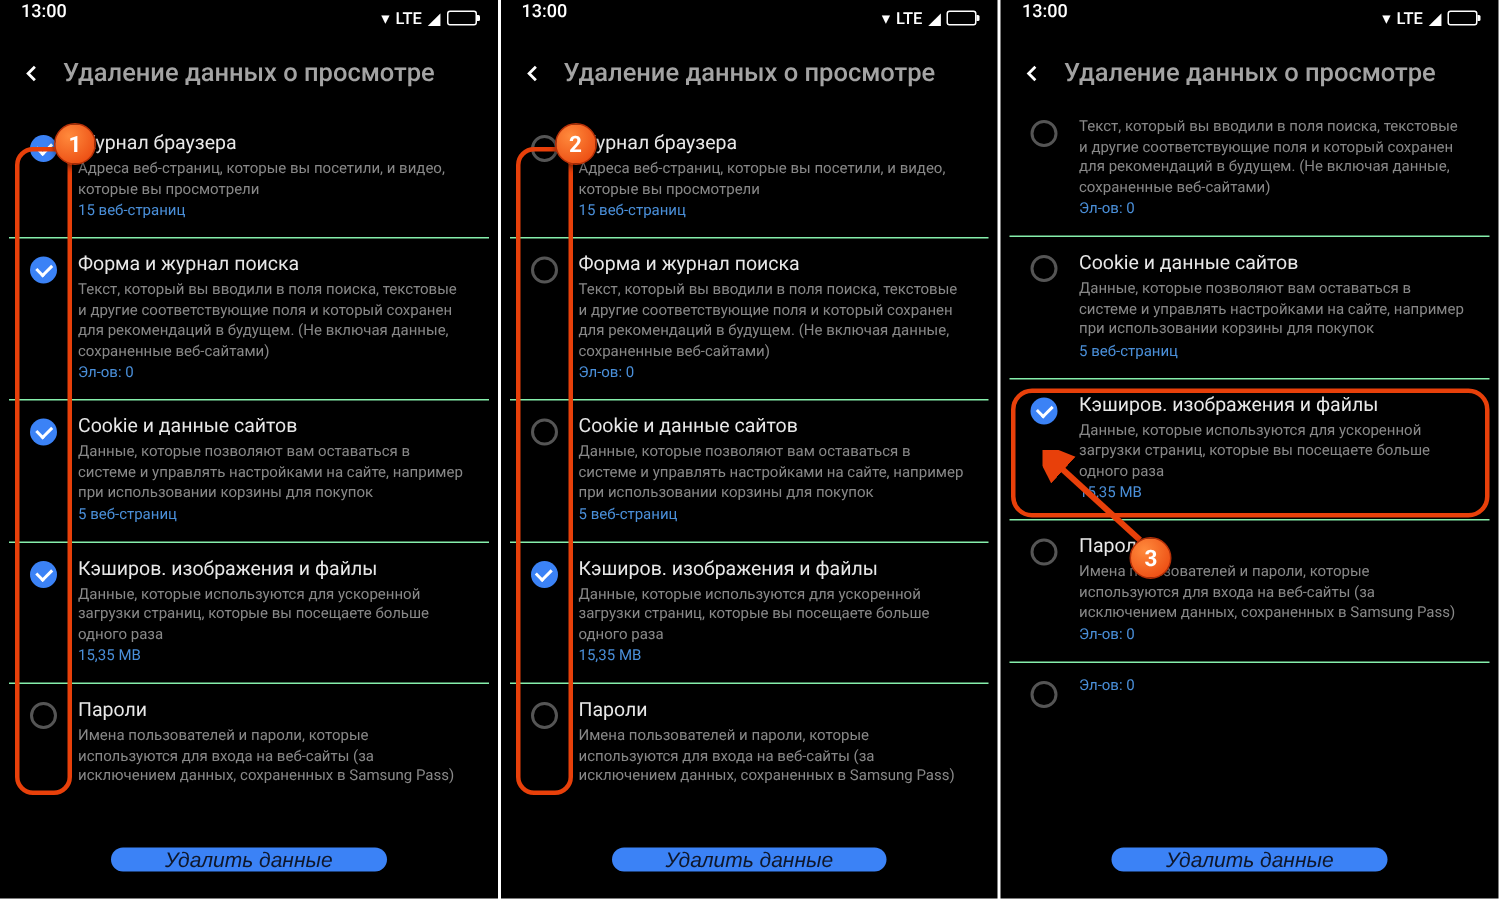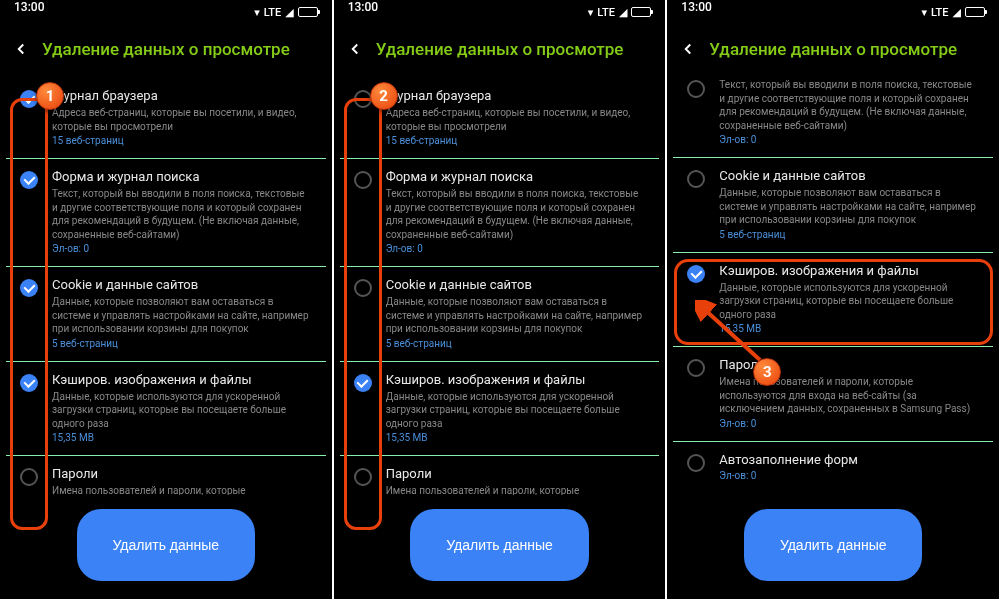--- a/index.html
+++ b/index.html
@@ -39,21 +39,21 @@
 }
 .back-icon {
   width: 22px;
   height: 22px;
   display: flex;
   align-items: center;
   justify-content: center;
   color: #fff;
 }
 .header-title {
-  color: #84cc16;
+  color: #a3a3a3;
   font-size: 17px;
   font-weight: 500;
 }
 .content {
   flex: 1;
   overflow: hidden;
   padding: 0 6px;
 }
 .item {
   display: flex;
@@ -104,26 +104,27 @@
   font-size: 10px;
   font-weight: 400;
 }
 .footer {
   padding: 14px 0 18px;
   display: flex;
   justify-content: center;
 }
 .delete-btn {
   background: #3b82f6;
-  color: #ffffff;
+  color: #0f172a;
   border: none;
   border-radius: 24px;
-  padding: 28px 36px;
+  padding: 0 36px;
   font-size: 14px;
   font-weight: 500;
+  font-style: italic;
 }
 .callout {
   position: absolute;
   width: 28px;
   height: 28px;
   border-radius: 50%;
   background: radial-gradient(circle at 35% 30%, #ff8a3c, #e8400a);
   border: 1px solid #b53008;
   display: flex;
   align-items: center;
@@ -358,21 +359,20 @@
       <div class="checkbox unchecked"></div>
       <div class="item-text">
         <div class="item-title">Пароли</div>
         <div class="item-desc">Имена пользователей и пароли, которые используются для входа на веб-сайты (за исключением данных, сохраненных в Samsung Pass)</div>
         <div class="item-info">Эл-ов: 0</div>
       </div>
     </div>
     <div class="item">
       <div class="checkbox unchecked"></div>
       <div class="item-text">
-        <div class="item-title">Автозаполнение форм</div>
         <div class="item-info">Эл-ов: 0</div>
       </div>
     </div>
   </div>
   <div class="footer">
     <button class="delete-btn">Удалить данные</button>
   </div>
   <div class="highlight-row" style="left:7px;top:259px;width:319px;height:86px"></div>
   <svg class="arrow" style="left:28px;top:300px" width="80" height="70">
     <defs>

